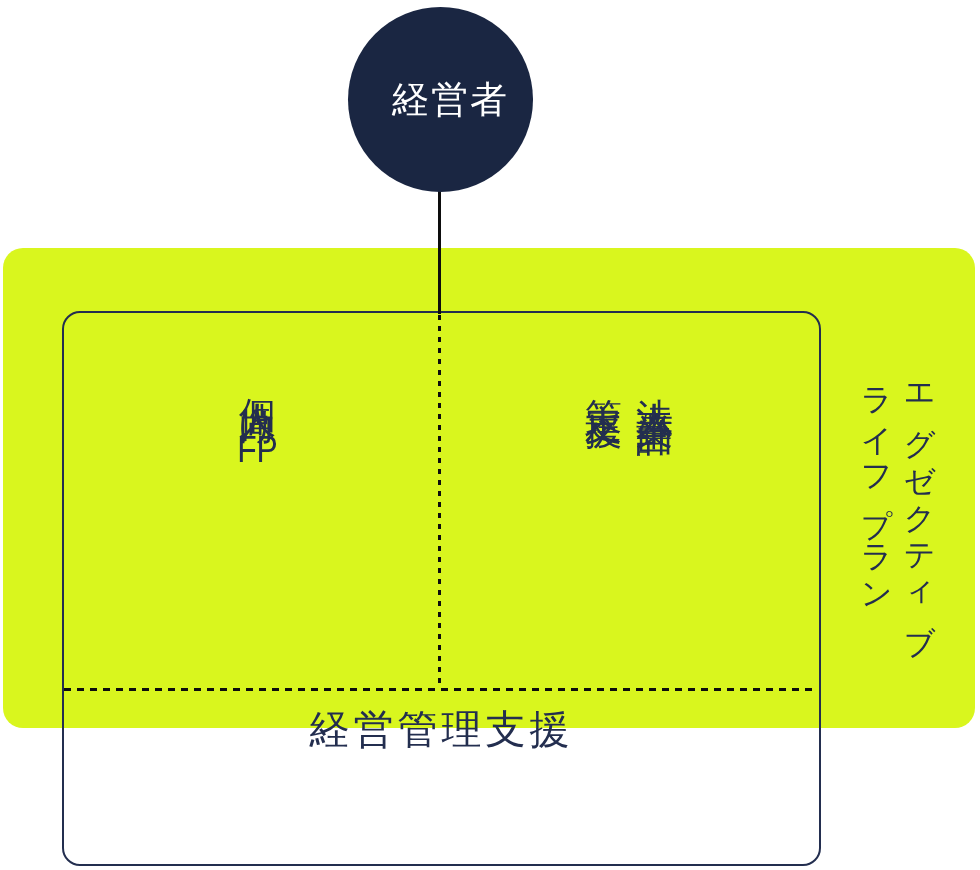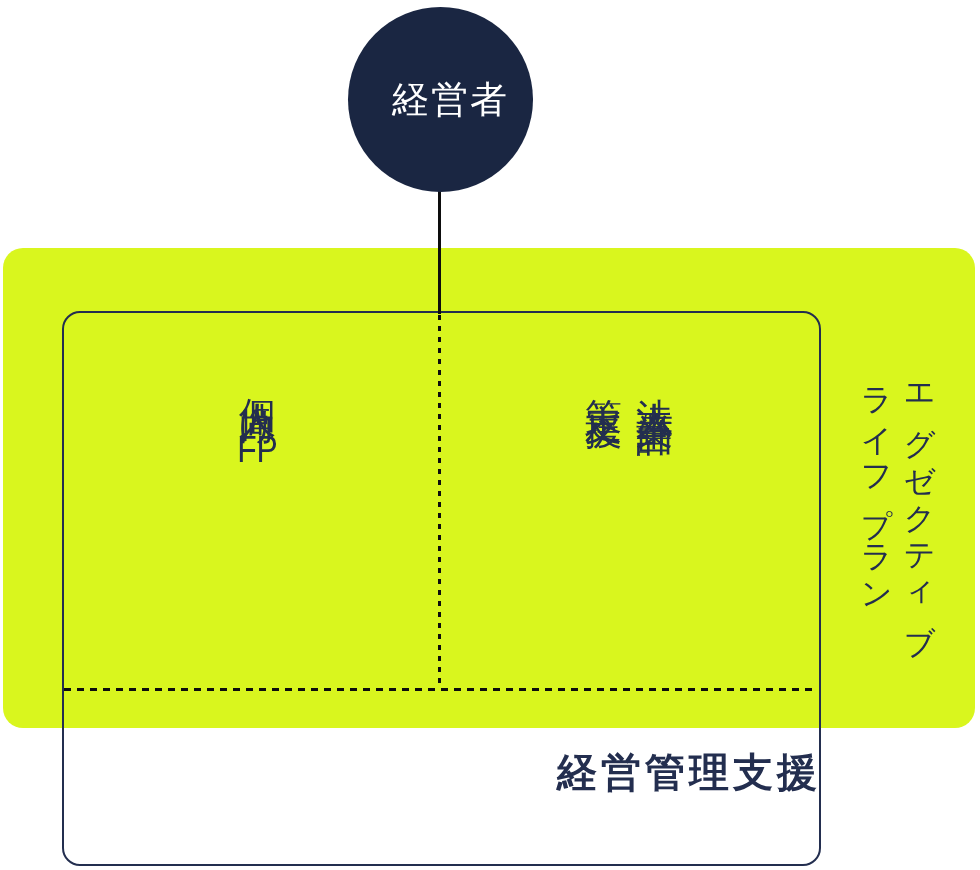--- a/index.html
+++ b/index.html
@@ -83,25 +83,25 @@
   .vtext.kanji{font-size:37px;letter-spacing:5px;}
   .vtext.kana{font-size:31px;letter-spacing:4px;}
   .tcy{text-combine-upright:all;}
   .col-personal{left:239px;top:369px;}
   .col-corporate-1{left:636px;top:369px;}
   .col-corporate-2{left:585px;top:369px;}
   .col-exec-1{left:904px;top:366px;}
   .col-exec-2{left:861px;top:366px;}
   
   .bottom-label{
-    position:absolute;left:62px;top:748px;
+    position:absolute;left:62px;top:705px;
     width:759px;
-    text-align:right;
+    text-align:center;
     color:var(--ink);
-    font-size:40px;font-weight:700;letter-spacing:4px;
+    font-size:40px;font-weight:400;letter-spacing:4px;
     line-height:1.2;
     z-index:3;
   }
 </style>
 </head>
 <body>
 
 <div class="stage">
 
   <div class="services-panel"></div>

